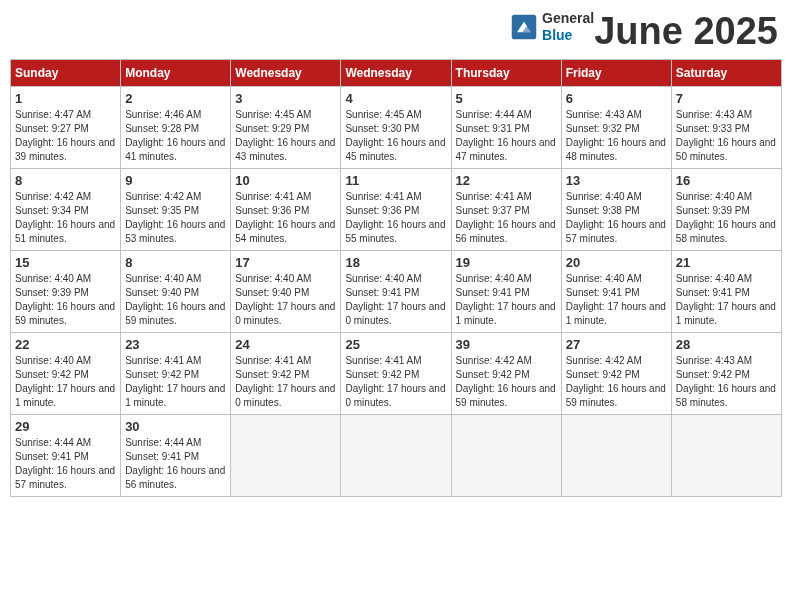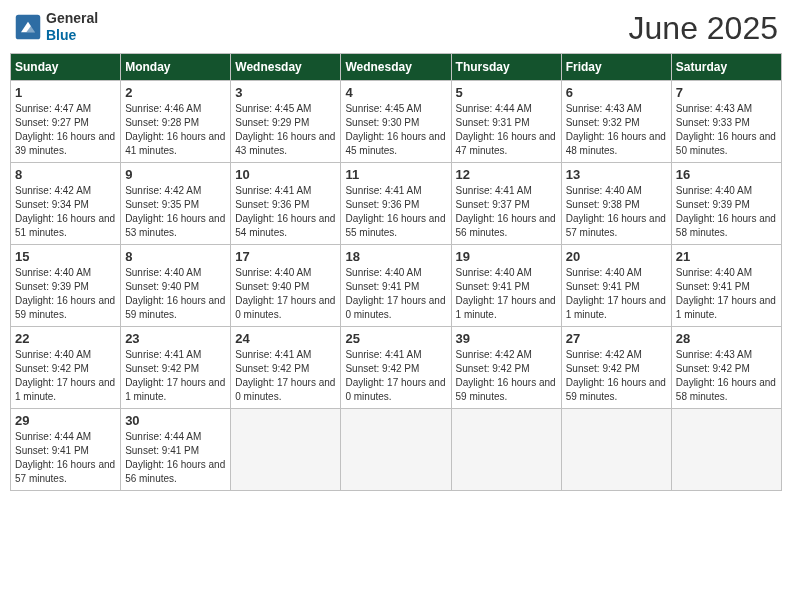--- a/index.html
+++ b/index.html
@@ -5,21 +5,21 @@
     * { box-sizing: border-box; margin: 0; padding: 0; }
     body {
       font-family: Arial, sans-serif;
       background: #fff;
       width: 792px;
       min-height: 612px;
       padding: 10px;
     }
     .header {
       display: flex;
-      justify-content: space-between;
+      justify-content: flex-end;
       align-items: flex-start;
       margin-bottom: 6px;
       padding: 0 4px;
     }
     .logo {
       display: flex;
       align-items: center;
       gap: 4px;
     }
     .logo-text {
@@ -30,35 +30,35 @@
     .logo-general { color: #333; }
     .logo-blue { color: #0369a1; }
     .logo-icon {
       width: 28px;
       height: 28px;
     }
     .title-block {
       text-align: right;
     }
     .month-title {
-      font-size: 32px;
-      font-weight: normal;
+      font-size: 38px;
+      font-weight: bold;
       color: #333;
     }
     .location {
       font-size: 14px;
       color: #555;
     }
     .calendar {
       width: 100%;
       border-collapse: collapse;
       font-size: 10px;
     }
     .calendar th {
-      background-color: #14532d;
+      background-color: #b91c1c;
       color: #fff;
       padding: 6px 4px;
       font-size: 12px;
       font-weight: bold;
       text-align: left;
       border: 1px solid #c0c0c0;
     }
     .calendar td {
       border: 1px solid #c0c0c0;
       vertical-align: top;

